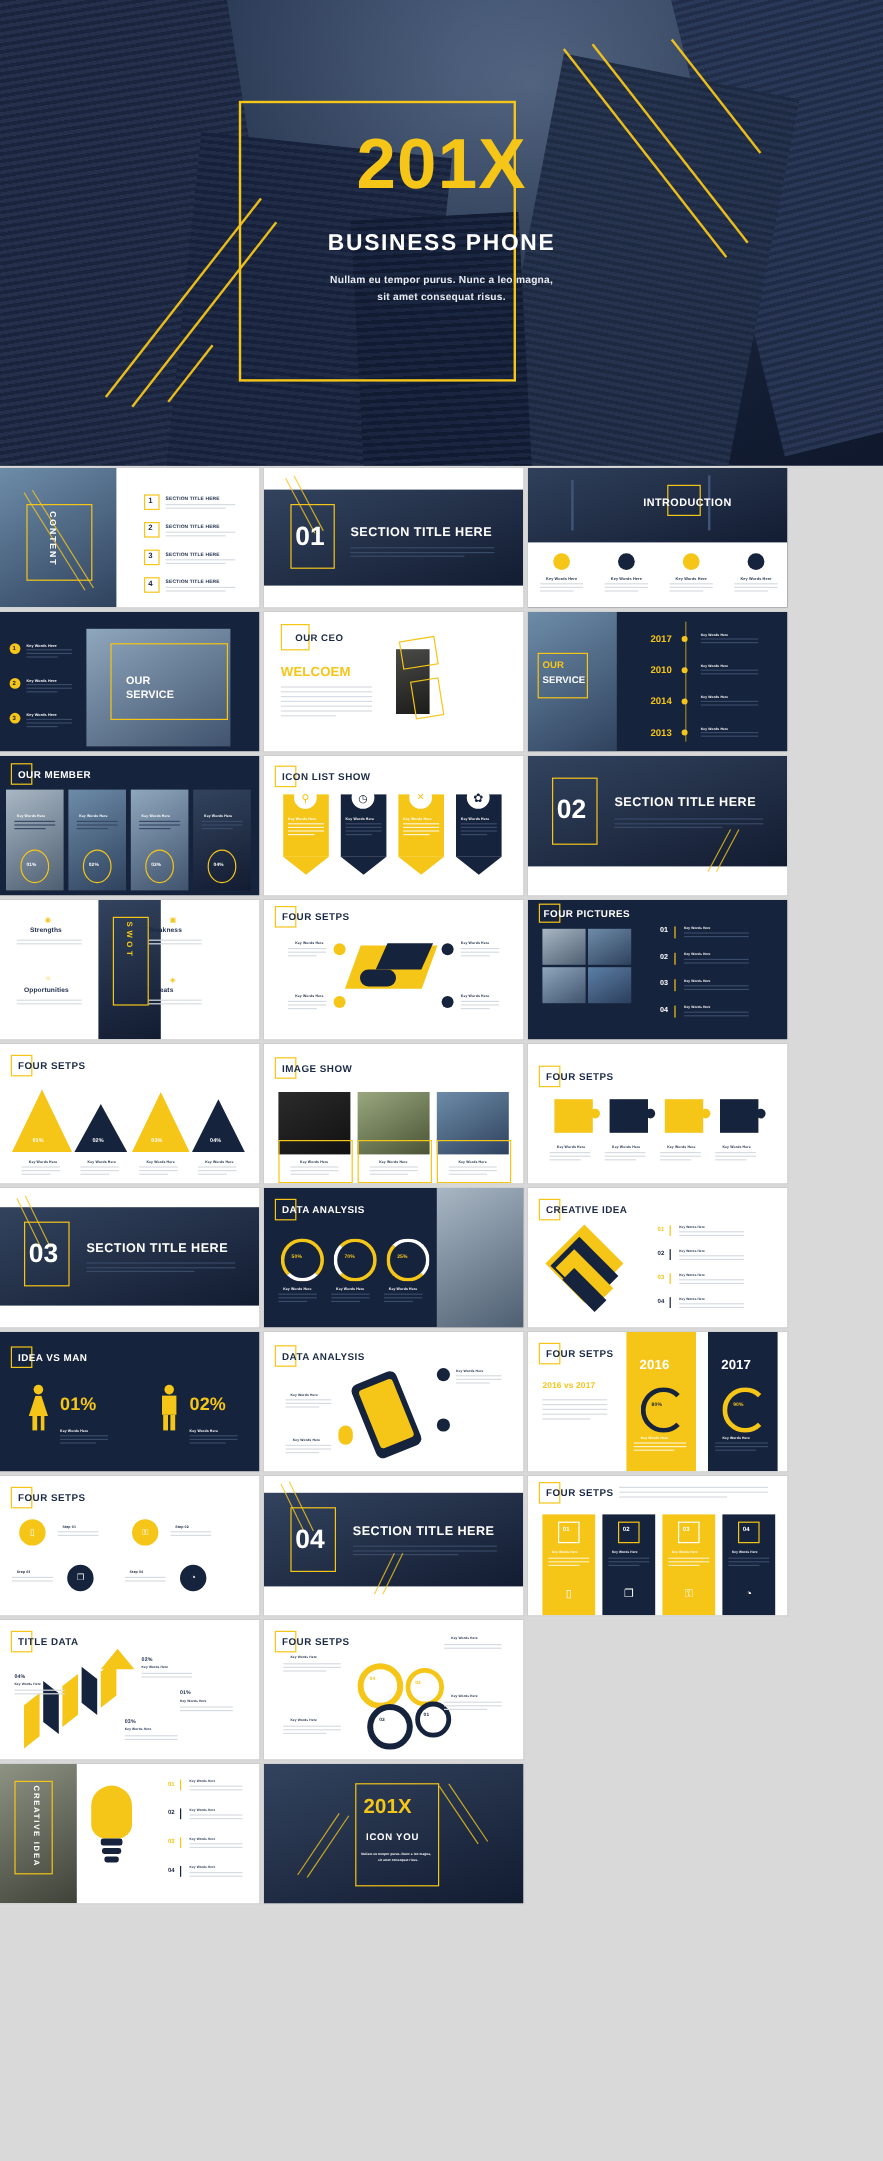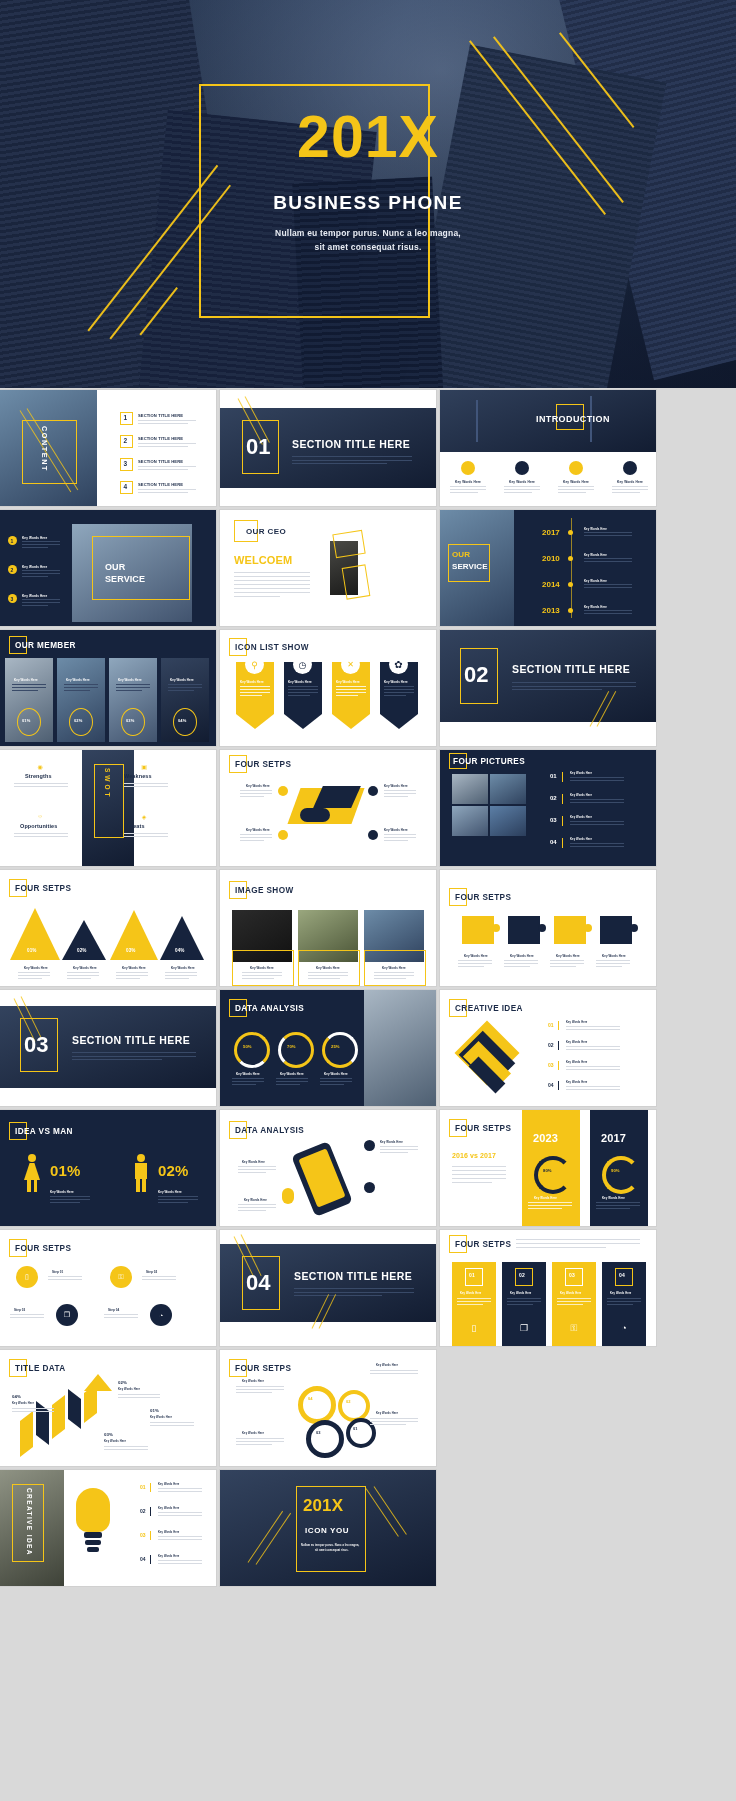--- a/index.html
+++ b/index.html
@@ -616,21 +616,21 @@
         <div class="t-box" style="left:9px;top:9px;width:16px;height:16px;"></div>
         <div class="t-title" style="left:15px;top:14px;">FOUR SETPS</div>
         <div class="lbl yl" style="left:12px;top:42px;font-size:7px;color:#f5c518;">2016 vs 2017</div>
         <div class="fakebar" style="left:12px;top:56px;width:54px;"></div>
         <div class="fakebar" style="left:12px;top:60px;width:54px;"></div>
         <div class="fakebar" style="left:12px;top:64px;width:54px;"></div>
         <div class="fakebar" style="left:12px;top:68px;width:54px;"></div>
         <div class="fakebar" style="left:12px;top:72px;width:40px;"></div>
         <div class="ybg" style="position:absolute;left:82px;top:0;width:58px;height:116px;"></div>
         <div class="nbg" style="position:absolute;left:150px;top:0;width:58px;height:116px;"></div>
-        <div class="lbl lt" style="left:93px;top:22px;font-size:11px;">2023</div>
+        <div class="lbl lt" style="left:93px;top:22px;font-size:11px;">2016</div>
         <div class="lbl lt" style="left:161px;top:22px;font-size:11px;">2017</div>
         <div class="ring" style="left:94px;top:46px;width:30px;height:30px;border-color:#16233d;border-right-color:transparent;border-width:4px;"></div>
         <div class="ring" style="left:162px;top:46px;width:30px;height:30px;border-color:#f5c518;border-right-color:transparent;border-width:4px;"></div>
         <div class="lbl" style="left:103px;top:58px;font-size:4.2px;color:#16233d;">80%</div>
         <div class="lbl yl" style="left:171px;top:58px;font-size:4.2px;color:#f5c518;">90%</div>
         <div class="lbl" style="left:94px;top:86px;font-size:2.8px;color:#fff;">Key Words Here</div>
         <div class="fakebar" style="left:88px;top:92px;width:44px;background:#fff;opacity:.75;"></div>
         <div class="fakebar" style="left:88px;top:95px;width:44px;background:#fff;opacity:.75;"></div>
         <div class="fakebar" style="left:88px;top:98px;width:34px;background:#fff;opacity:.75;"></div>
         <div class="lbl lt" style="left:162px;top:86px;font-size:2.8px;">Key Words Here</div>

